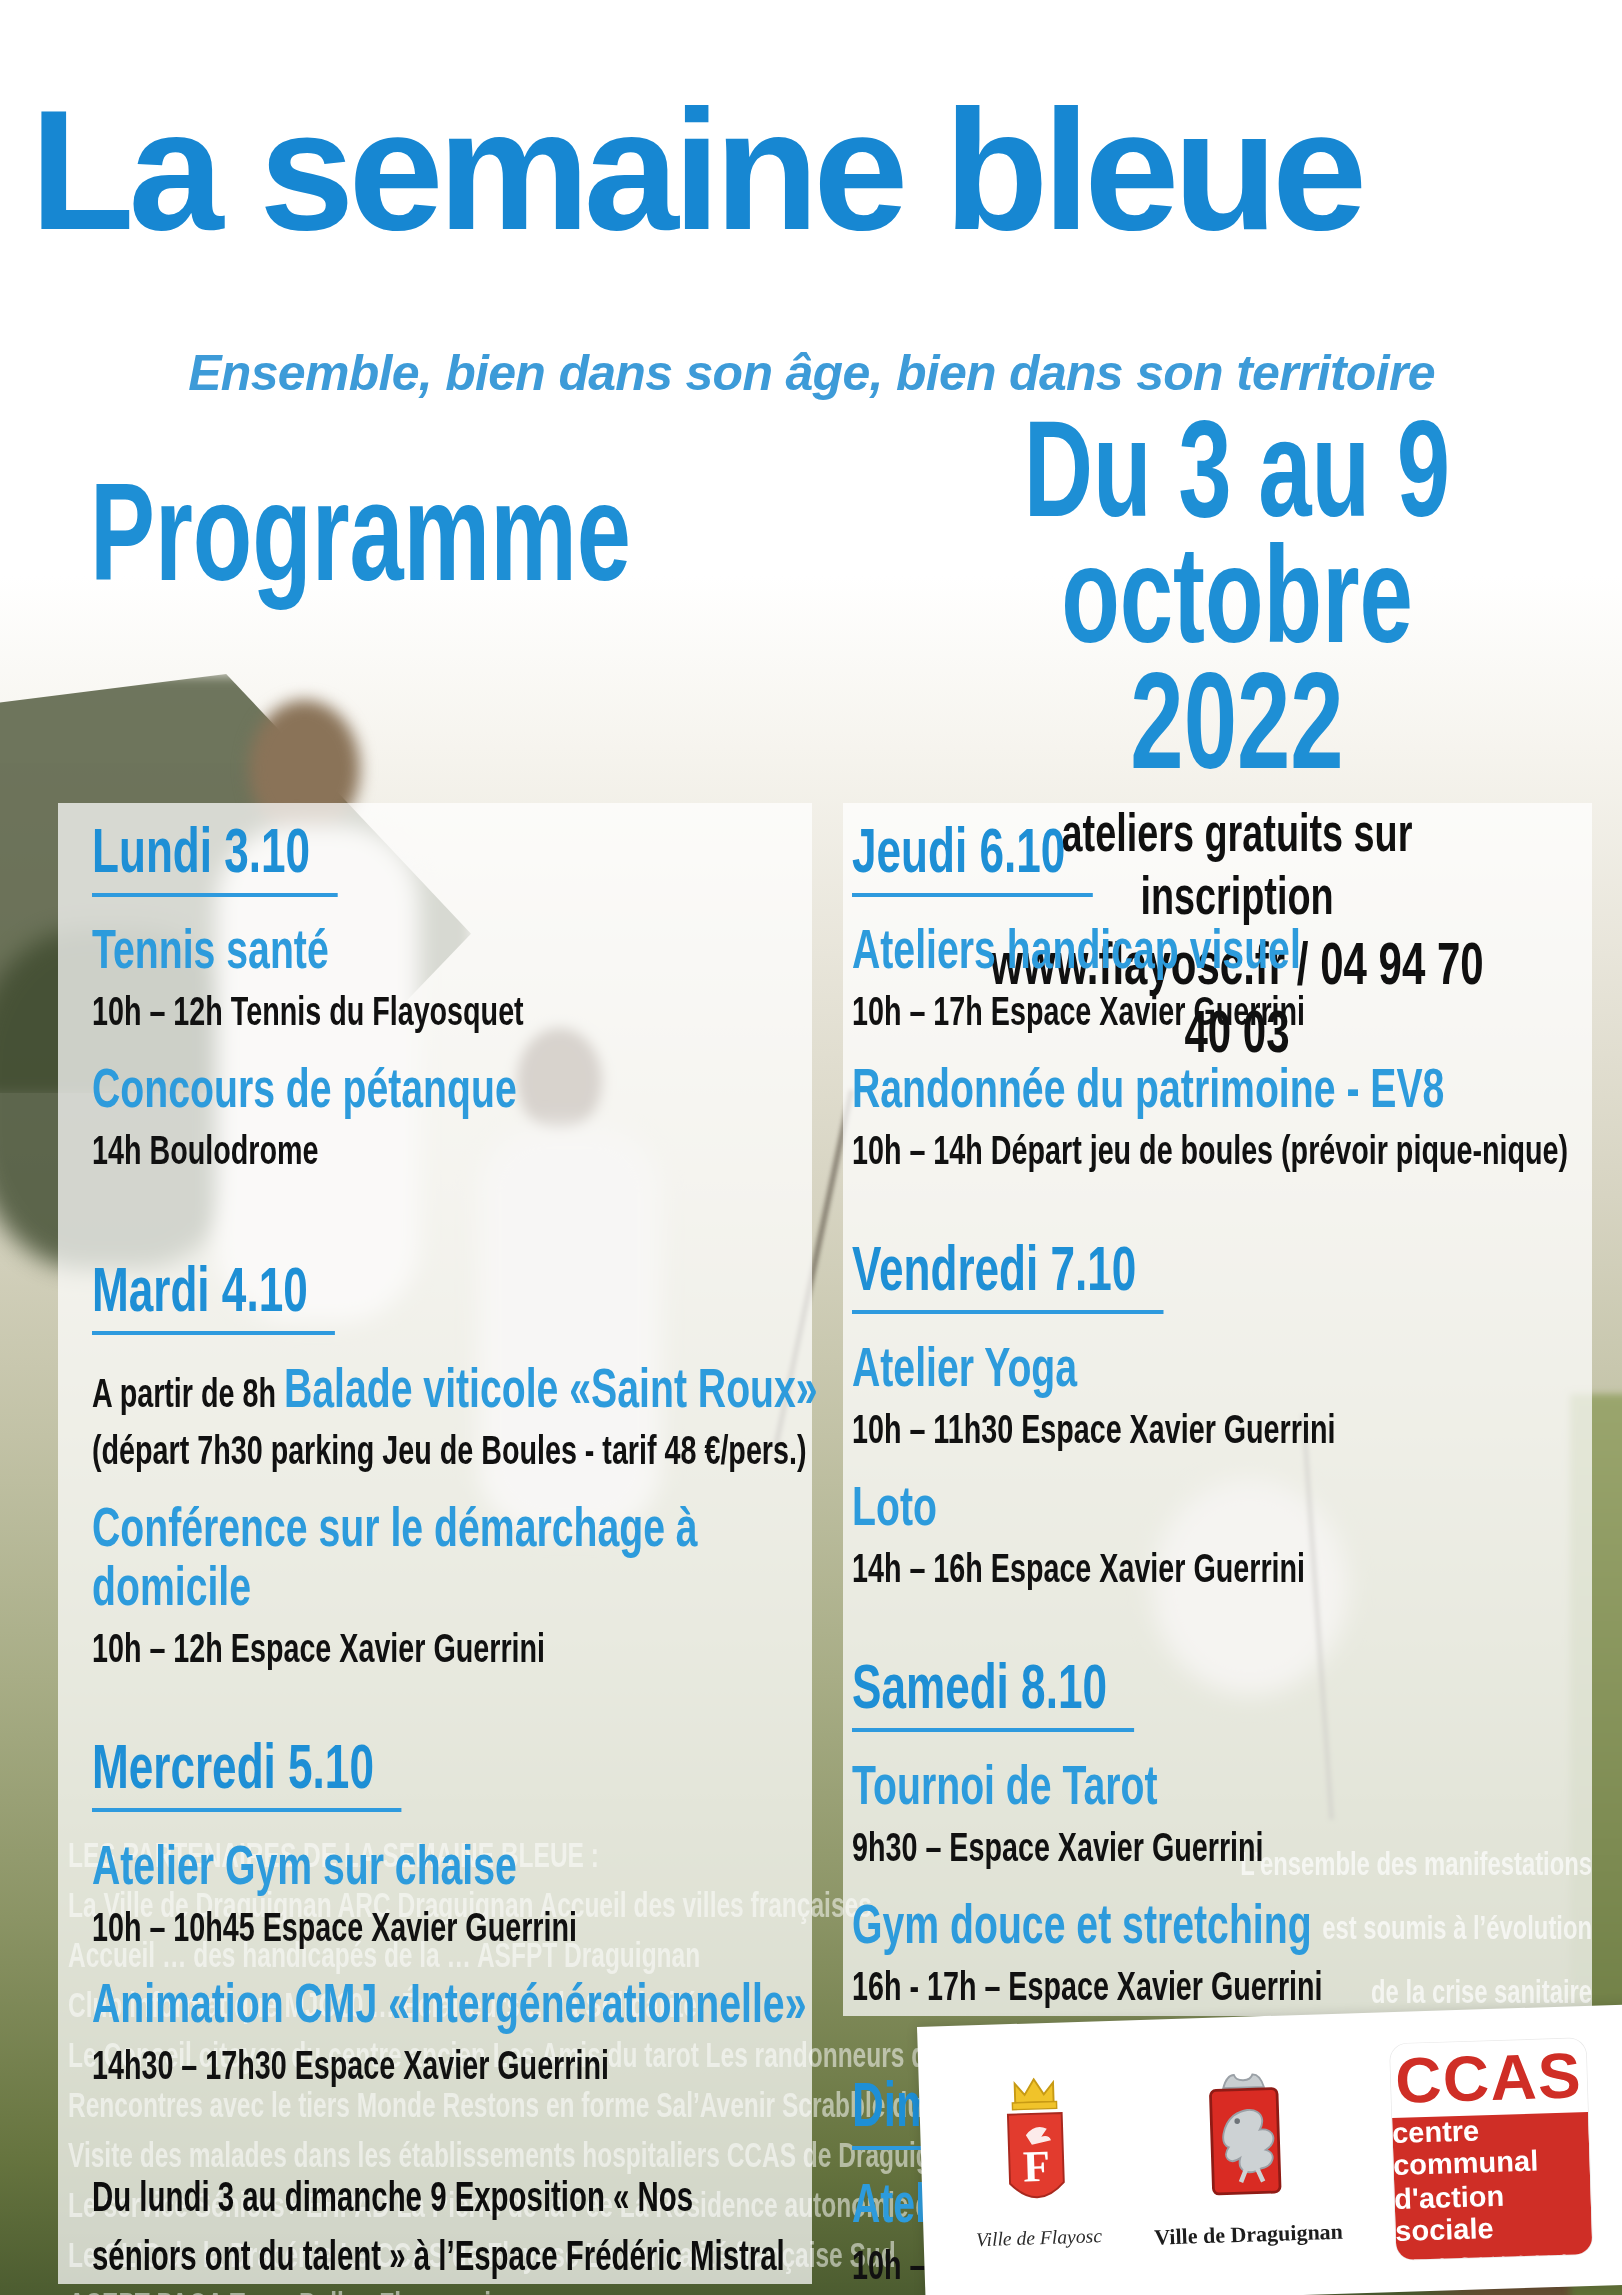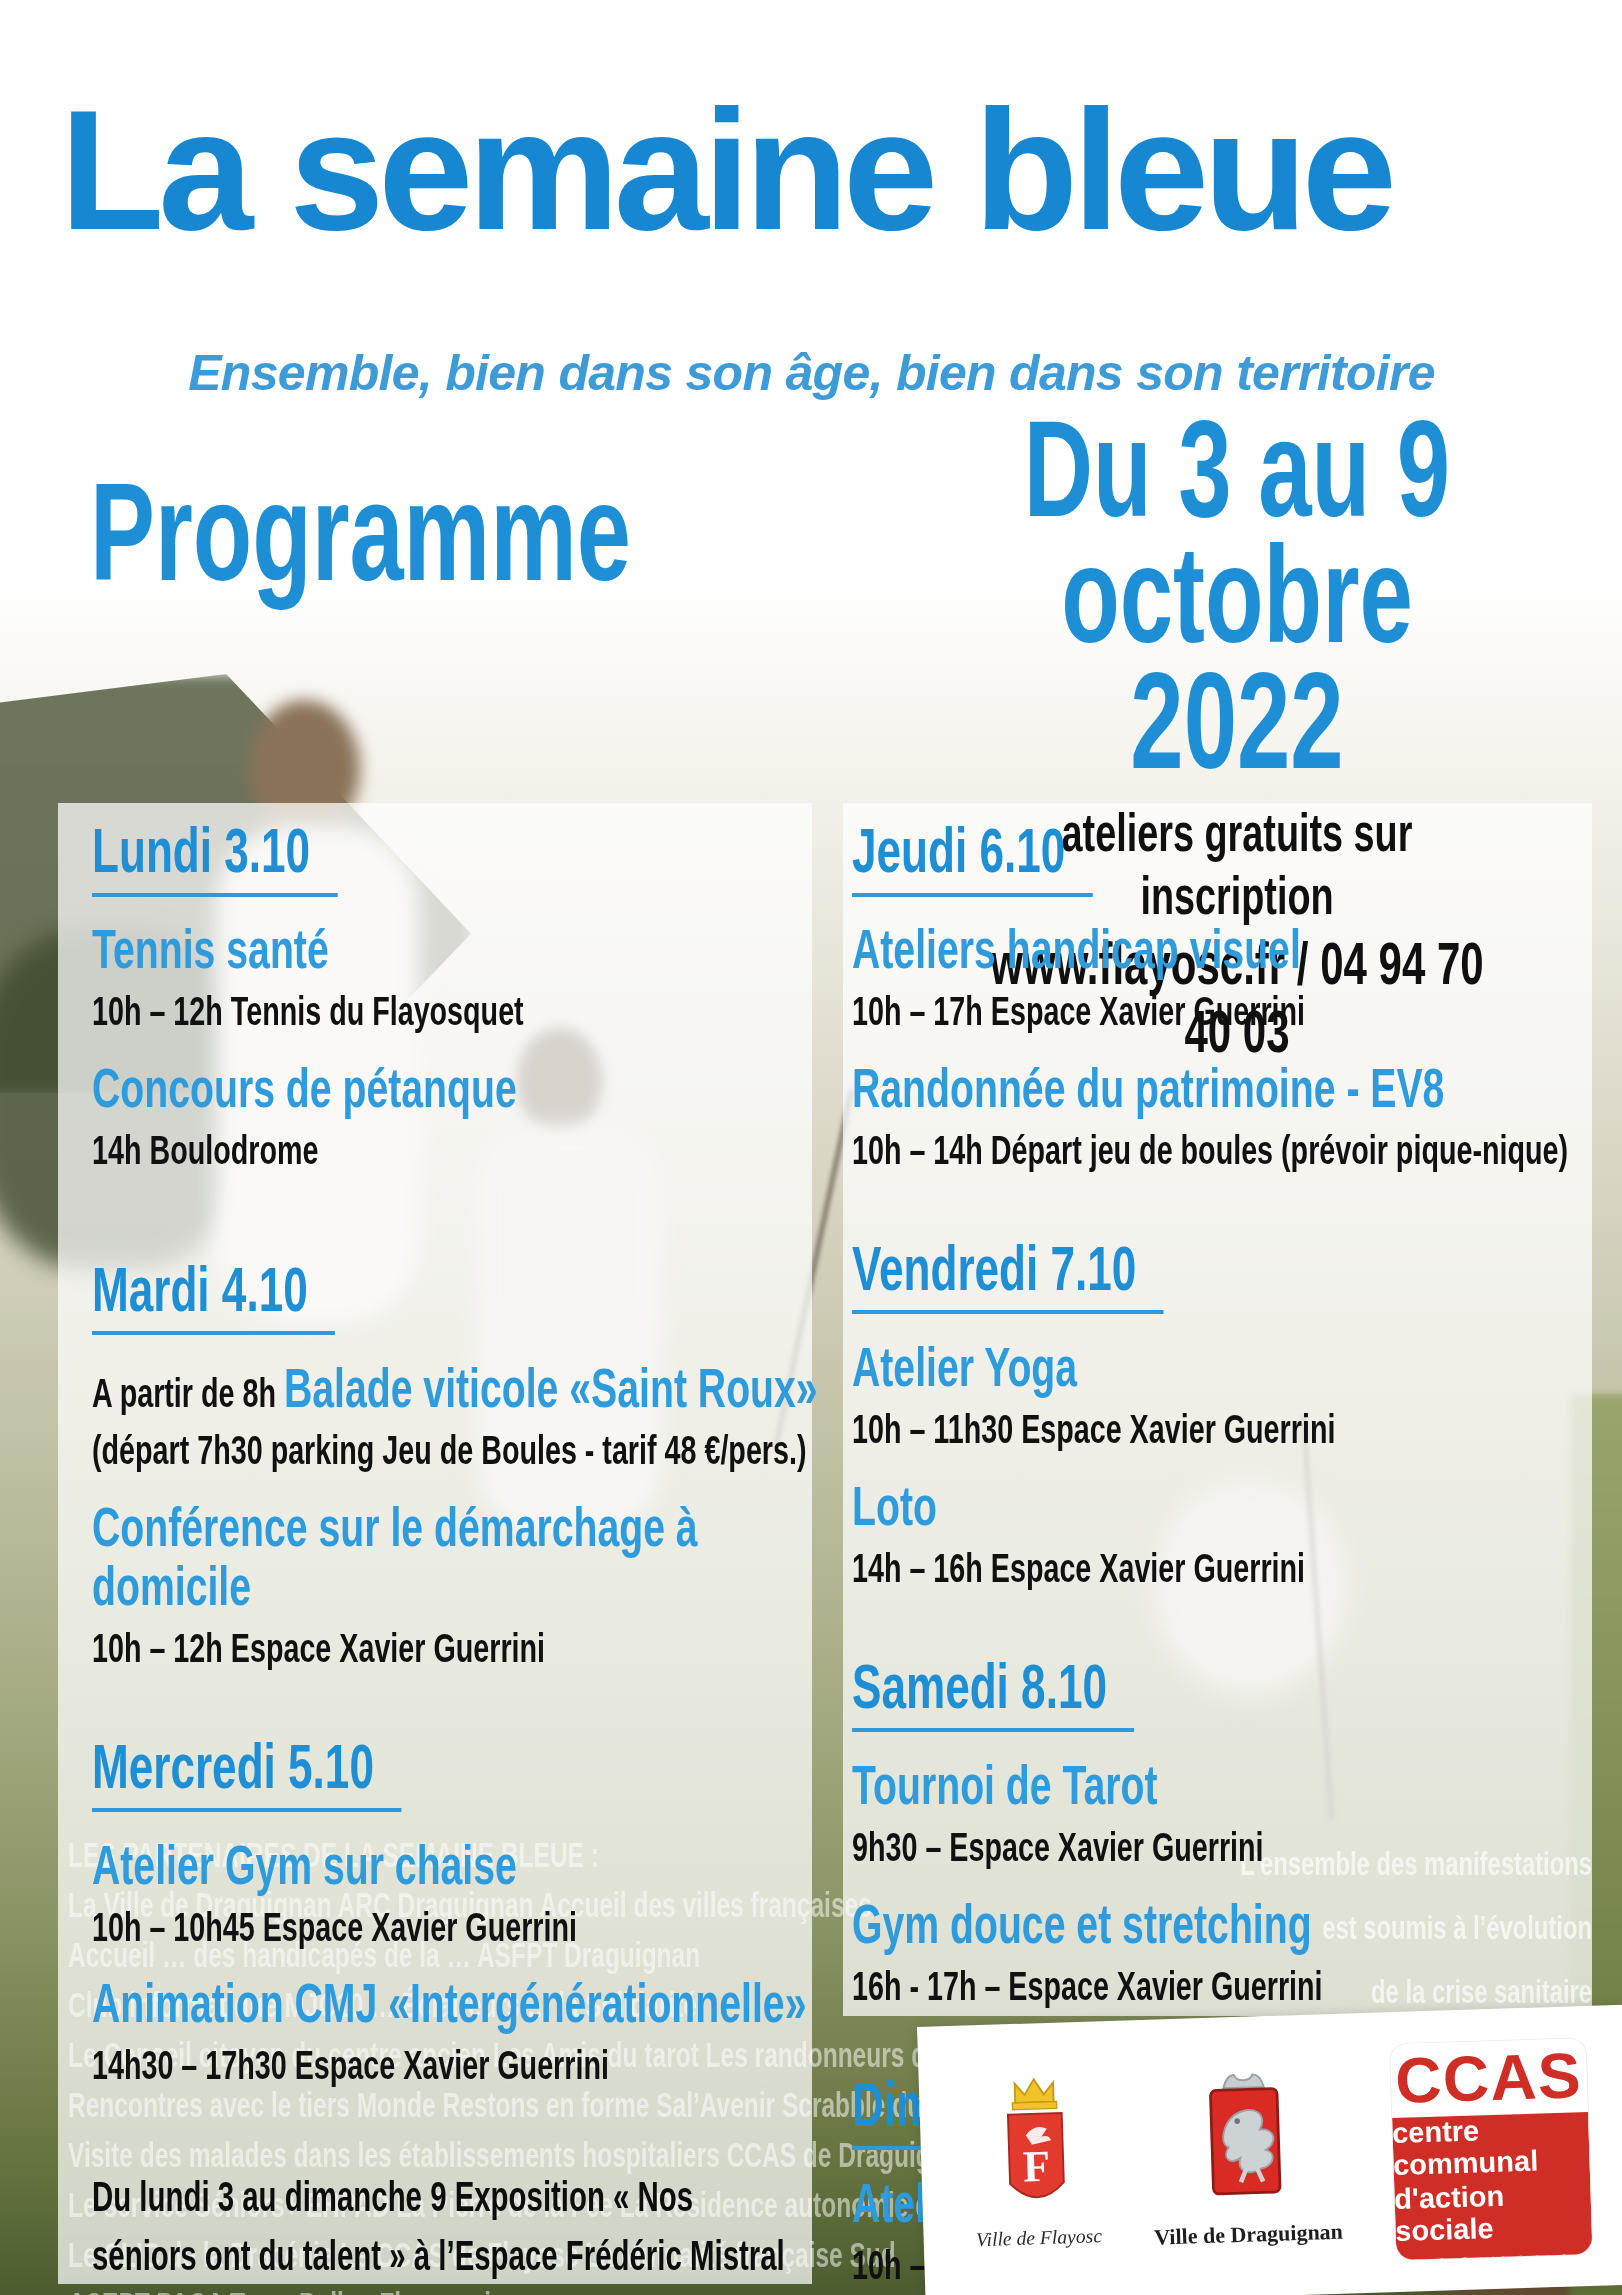--- a/index.html
+++ b/index.html
@@ -23,21 +23,21 @@
   .redge{left:1570px;top:818px;width:79px;height:916px;background:linear-gradient(#9aa56d,#5f7036);filter:blur(3.9px);}
   
   .ovl{position:absolute;background:rgba(255,255,255,.73);z-index:1;}
   .ovl-left{left:58px;top:803px;width:754px;height:1481px;}
   .ovl-right{left:843px;top:803px;width:749px;height:1213px;}
   
   .cx{transform:scaleX(.7);transform-origin:0 0;}
   .cxc{transform:scaleX(.7);transform-origin:50% 0;}
   .cxr{transform:scaleX(.7);transform-origin:100% 0;}
   
-  .title{position:absolute;left:0;top:71px;width:1391px;text-align:right;z-index:3;
+  .title{position:absolute;left:0;top:71px;width:1391px;text-align:center;z-index:3;
          font-size:171px;font-weight:bold;color:#1787d2;letter-spacing:-5.9px;}
   .subtitle{position:absolute;left:0;top:302px;width:1623px;text-align:center;z-index:3;
          font-size:50px;font-style:italic;font-weight:bold;color:#3d9bd8;letter-spacing:-0.7px;margin-top:42px;}
   .programme{position:absolute;left:90px;top:462px;z-index:3;width:1047px;
          font-size:139px;font-weight:bold;color:#1e8fd5;line-height:1;}
   .dateblock{position:absolute;left:877px;top:406px;width:720px;z-index:3;text-align:center;}
   .dateline{font-size:137px;font-weight:bold;color:#1e8fd5;line-height:126px;}
   .infoline{font-size:54px;font-weight:bold;color:#101010;margin-top:17px;line-height:63px;}
   .contactline{font-size:60px;font-weight:bold;color:#101010;margin-top:2.6px;line-height:68px;}
   

